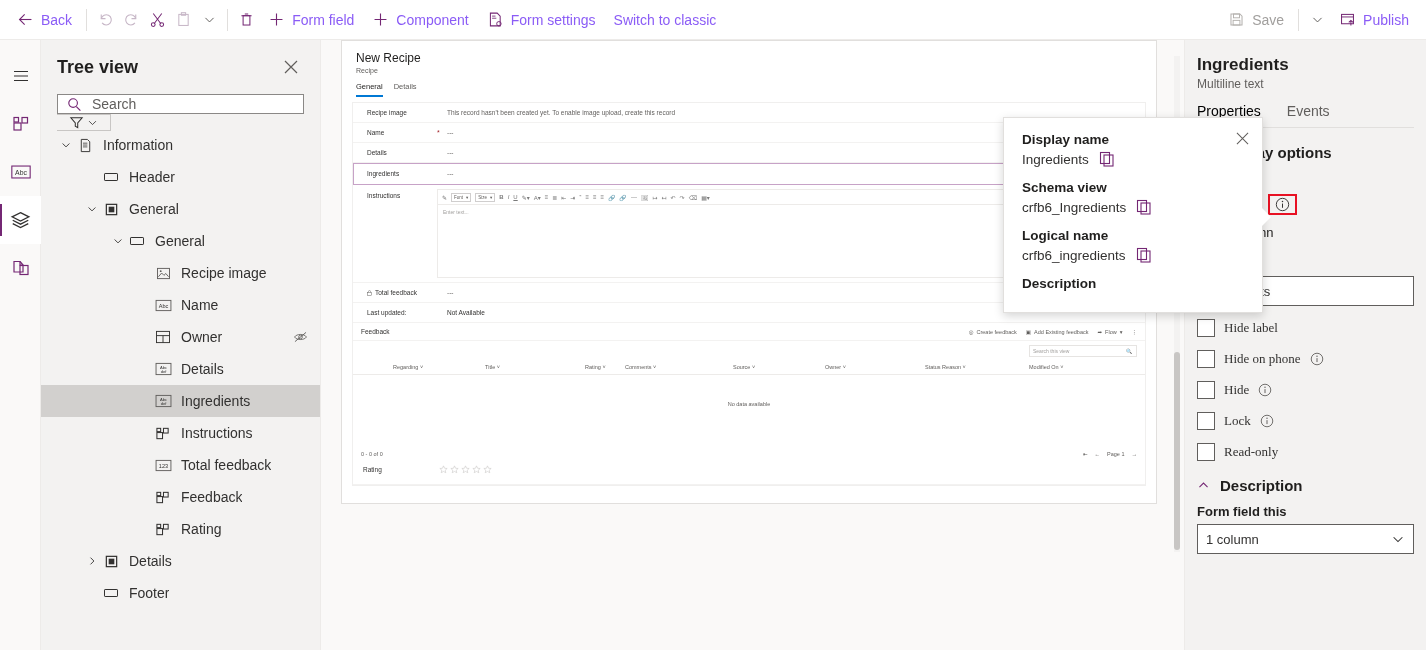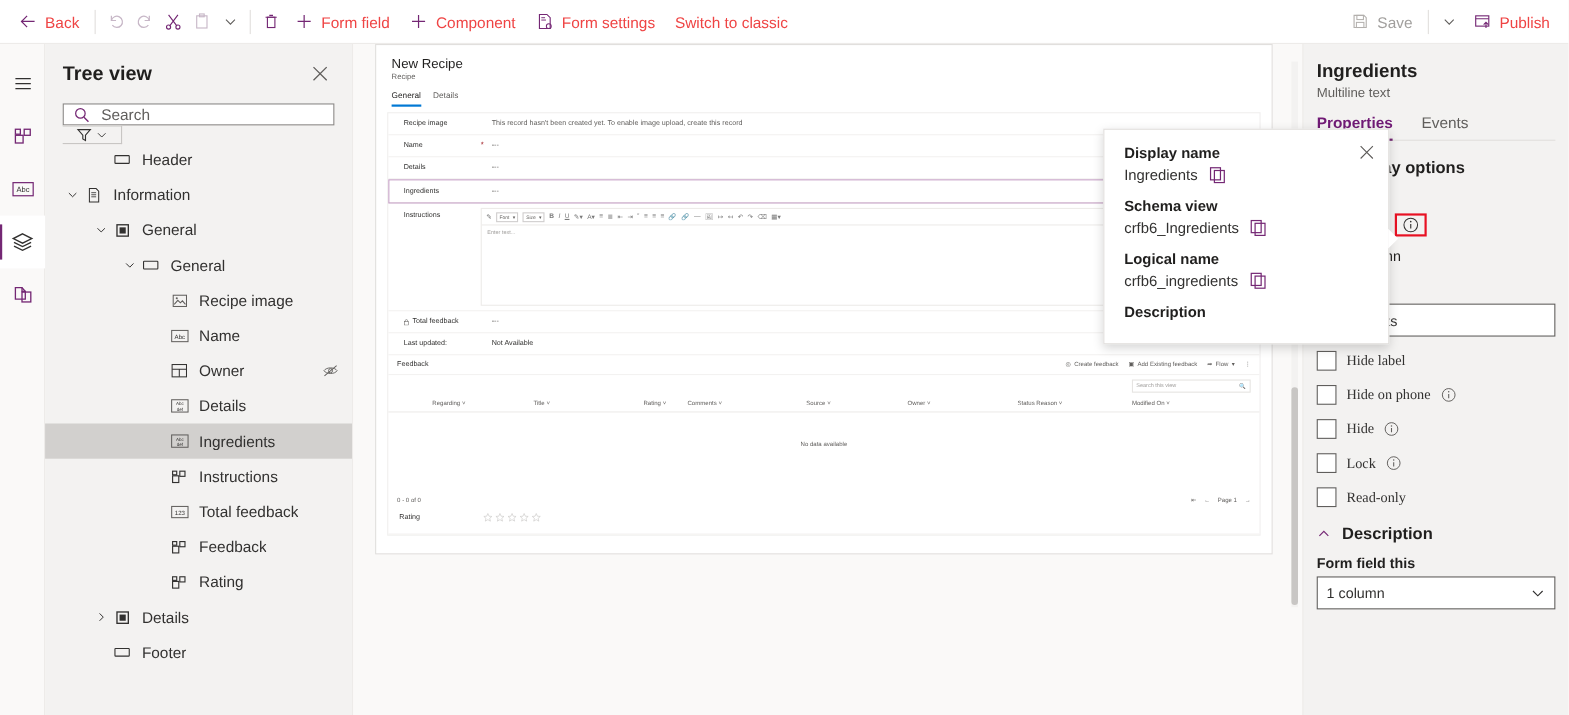--- a/index.html
+++ b/index.html
@@ -18,21 +18,21 @@
   .cmdbar {
     position: absolute; left: 0; top: 0; width: 1426px; height: 40px;
     background: #ffffff;
     border-bottom: 1px solid #edebe9;
     display: flex; align-items: center;
     padding: 0 8px;
   }
   .cmd-btn {
     display: flex; align-items: center; gap: 7px;
     height: 32px; padding: 0 9px;
-    font-size: 14px; color: #ef4444;
+    font-size: 14px; color: #8b5cf6;
     white-space: nowrap; cursor: pointer;
     border-radius: 2px;
   }
   .cmd-btn.disabled { color: #a19f9d; cursor: default; }
   .cmd-ico { width: 17px; height: 17px; display: inline-flex; align-items: center; justify-content: center; flex: 0 0 auto;}
   .cmd-sep { width: 1px; height: 22px; background: #e1dfdd; margin: 0 5px; flex: 0 0 auto;}
   .cmd-spacer { flex: 1 1 auto; }
   .chev-btn { width: 26px; height: 32px; display:flex; align-items:center; justify-content:center; cursor:pointer; border-radius:2px;}
 
   
@@ -149,21 +149,21 @@
   
   .props {
     position: absolute; right: 0; top: 40px; width: 242px; height: 610px;
     background: #f3f2f1; border-left: 1px solid #edebe9;
     padding: 14px 12px 0 12px;
   }
   .p-title { font-size: 17px; font-weight: 600; color: #201f1e; line-height: 22px;}
   .p-sub { font-size: 12px; color: #605e5c; margin-top: 1px; }
   .p-tabs { display: flex; gap: 26px; margin-top: 12px; border-bottom: 1px solid #e1dfdd;}
   .p-tab { font-size: 14px; color: #605e5c; padding-bottom: 8px; cursor: pointer; position: relative;}
-  .p-tab.active { color: #701a75; font-weight: 700; }
+  .p-tab.active { color: #000000; font-weight: 400; }
   .p-tab.active::after { content:""; position:absolute; left:0; right:0; bottom:-1px; height:2px; background:#742774;}
   .p-sect { display: flex; align-items: center; gap: 10px; margin-top: 16px; cursor: pointer;}
   .p-sect-title { font-size: 15px; font-weight: 600; color: #201f1e; }
   .p-readonly { display:flex; align-items:center; gap: 7px; margin-top: 4px; font-size: 13px; color: #323130;}
   .p-input {
     width: 100%; height: 30px; border: 1px solid #605e5c; background: #ffffff;
     display: flex; align-items: center; padding: 0 8px; font-size: 13px; color: #323130;
     margin-top: 5px;
   }
   .p-check { display: flex; align-items: center; gap: 9px; margin-top: 13px; cursor: pointer; font-family: Liberation Serif, serif;}
@@ -402,42 +402,42 @@
             </svg>
         </span>
         <span>
           <svg width="11" height="11" viewBox="0 0 16 16">
               <path d="M3 6 L8 11 L13 6" fill="none" stroke="#323130" stroke-width="1.2"></path>
             </svg>
         </span>
       </div>
     </div>
     <div class="tree-list" id="tree-list">
-        <div class="tnode" style="padding-left: 42px;">
-          <span class="tchev"></span>
-          <span class="tico">
-            <svg width="16" height="12" viewBox="0 0 16 12">
-              <rect x="1.5" y="2.5" width="13" height="7" rx="0.6" fill="none" stroke="#323130" stroke-width="1"></rect>
-            </svg>
-          </span>
-          <span class="tlabel">Header</span>
-        </div>
         <div class="tnode" style="padding-left: 16px;">
           <span class="tchev">
             <svg width="12" height="12" viewBox="0 0 16 16">
               <path d="M3.5 6 L8 10.5 L12.5 6" fill="none" stroke="#323130" stroke-width="1.2"></path>
             </svg>
           </span>
           <span class="tico">
             <svg width="15" height="15" viewBox="0 0 16 16">
               <path d="M3.5 1.5 H10 L12.5 4 V14.5 H3.5 Z" fill="none" stroke="#323130" stroke-width="1"></path>
               <path d="M5.3 5.5 H10 M5.3 7.5 H10 M5.3 9.5 H10" stroke="#323130" stroke-width="0.8"></path>
             </svg>
           </span>
           <span class="tlabel">Information</span>
+        </div>
+        <div class="tnode" style="padding-left: 42px;">
+          <span class="tchev"></span>
+          <span class="tico">
+            <svg width="16" height="12" viewBox="0 0 16 12">
+              <rect x="1.5" y="2.5" width="13" height="7" rx="0.6" fill="none" stroke="#323130" stroke-width="1"></rect>
+            </svg>
+          </span>
+          <span class="tlabel">Header</span>
         </div>
         <div class="tnode" style="padding-left: 42px;">
           <span class="tchev">
             <svg width="12" height="12" viewBox="0 0 16 16">
               <path d="M3.5 6 L8 10.5 L12.5 6" fill="none" stroke="#323130" stroke-width="1.2"></path>
             </svg>
           </span>
           <span class="tico">
             <svg width="15" height="15" viewBox="0 0 16 16">
               <rect x="2.5" y="2.5" width="11" height="11" fill="none" stroke="#323130" stroke-width="1.3"></rect>

